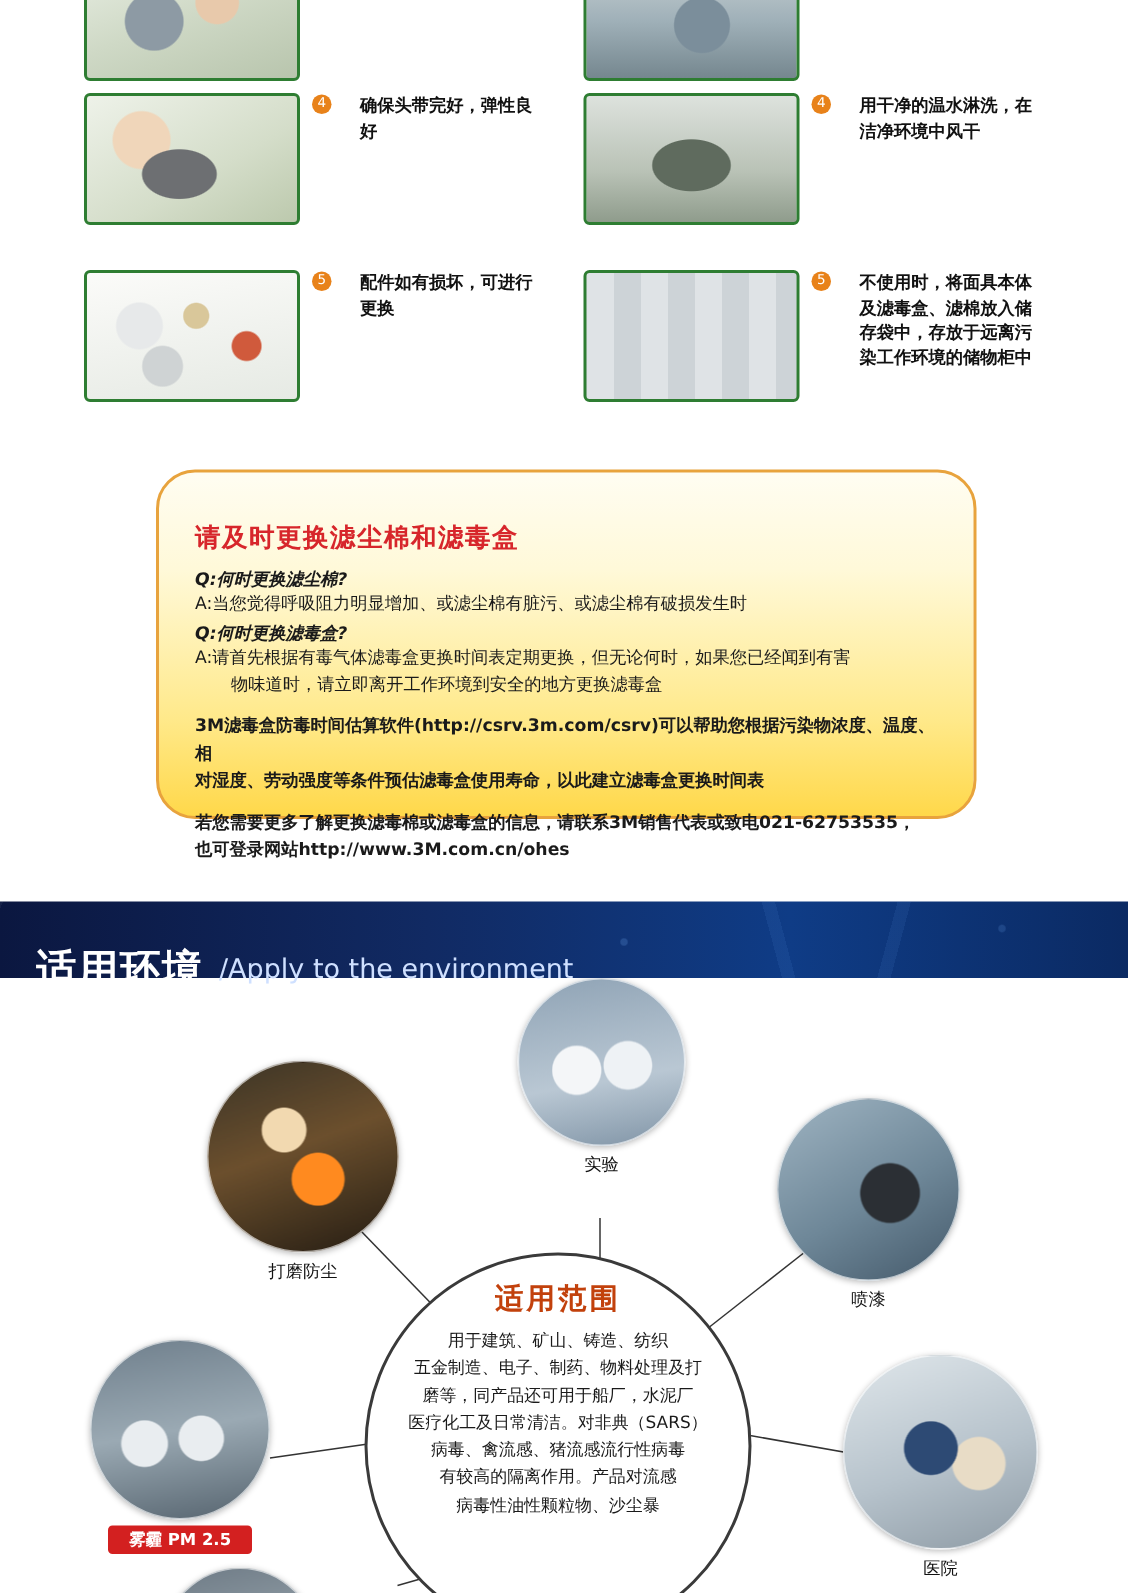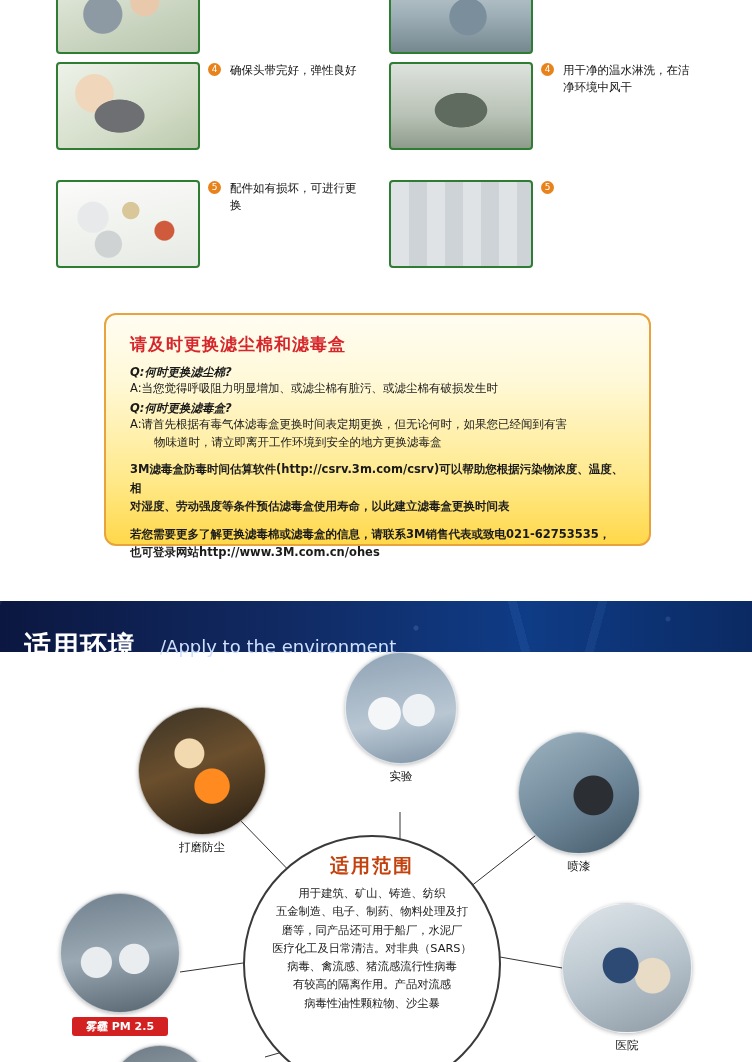--- a/index.html
+++ b/index.html
@@ -55,21 +55,22 @@
     line-height: 13px;
     text-align: center;
     flex: 0 0 auto;
     margin-top: 1px;
     font-family: "DejaVu Sans", sans-serif;
   }
   .step-label {
     font-size: 11.5px;
     color: #111;
     line-height: 1.45;
-    margin-left: 9px;
+    margin-left: 19px;
+    font-weight: bold;
   }
 
   
   .img-a { background:
       radial-gradient(circle at 32% 55%, #8d9aa4 0 18%, transparent 19%),
       radial-gradient(circle at 62% 40%, #e8c9ab 0 14%, transparent 15%),
       linear-gradient(160deg, #e9efe4 0%, #cfd9c6 50%, #b8c5ad 100%); }
   .img-b { background:
       radial-gradient(circle at 55% 58%, #7b8e9b 0 20%, transparent 21%),
       linear-gradient(180deg, #cfd6d8 0%, #9fb0b8 55%, #75878f 100%); }
@@ -95,23 +96,23 @@
     position: absolute;
     left: 104px;
     top: 313px;
     width: 547px;
     height: 233px;
   }
   .notice {
     width: 100%;
     height: 100%;
     border: 2px solid #e8a33d;
-    border-radius: 12px;
+    border-radius: 26px;
     background: linear-gradient(180deg, #fffdf2 0%, #fff9d9 28%, #ffe98a 72%, #ffd84a 100%);
-    padding: 18px 20px 10px 24px;
+    padding: 32px 20px 10px 24px;
   }
   .notice-title {
     color: #d7262b;
     font-size: 17px;
     font-weight: bold;
     letter-spacing: 1px;
     margin-bottom: 9px;
   }
   .qa-q {
     font-size: 11.5px;
@@ -167,21 +168,21 @@
     font-size: 27px;
     font-weight: bold;
     margin-left: 24px;
     letter-spacing: 1px;
     position: relative;
     z-index: 2;
   }
   .banner-en {
     color: #cfe0ff;
     font-size: 18px;
-    margin-left: 24px;
+    margin-left: 10px;
     position: relative;
     z-index: 2;
   }
 
   
   .apply-area {
     position: absolute;
     left: 0;
     top: 652px;
     width: 752px;
@@ -321,20 +322,21 @@
       <span class="step-label">用干净的温水淋洗，在洁净环境中风干</span>
     </div>
   </div>
 
   <div class="step-cell" style="left:389px; top:180px;">
     <div class="photo img-f">
         <div class="ph-inner"></div>
       </div>
     <div class="step-text">
       <span class="num-badge">5</span>
+      <span class="step-label">不使用时，将面具本体及滤毒盒、滤棉放入储存袋中，存放于远离污染工作环境的储物柜中</span>
     </div>
   </div>
 </div>
 
 <div class="notice-wrap">
   <div class="notice">
     <div class="notice-title">请及时更换滤尘棉和滤毒盒</div>
 
     <div class="qa-q">Q:何时更换滤尘棉?</div>
     <div class="qa-a">A:当您觉得呼吸阻力明显增加、或滤尘棉有脏污、或滤尘棉有破损发生时</div>

